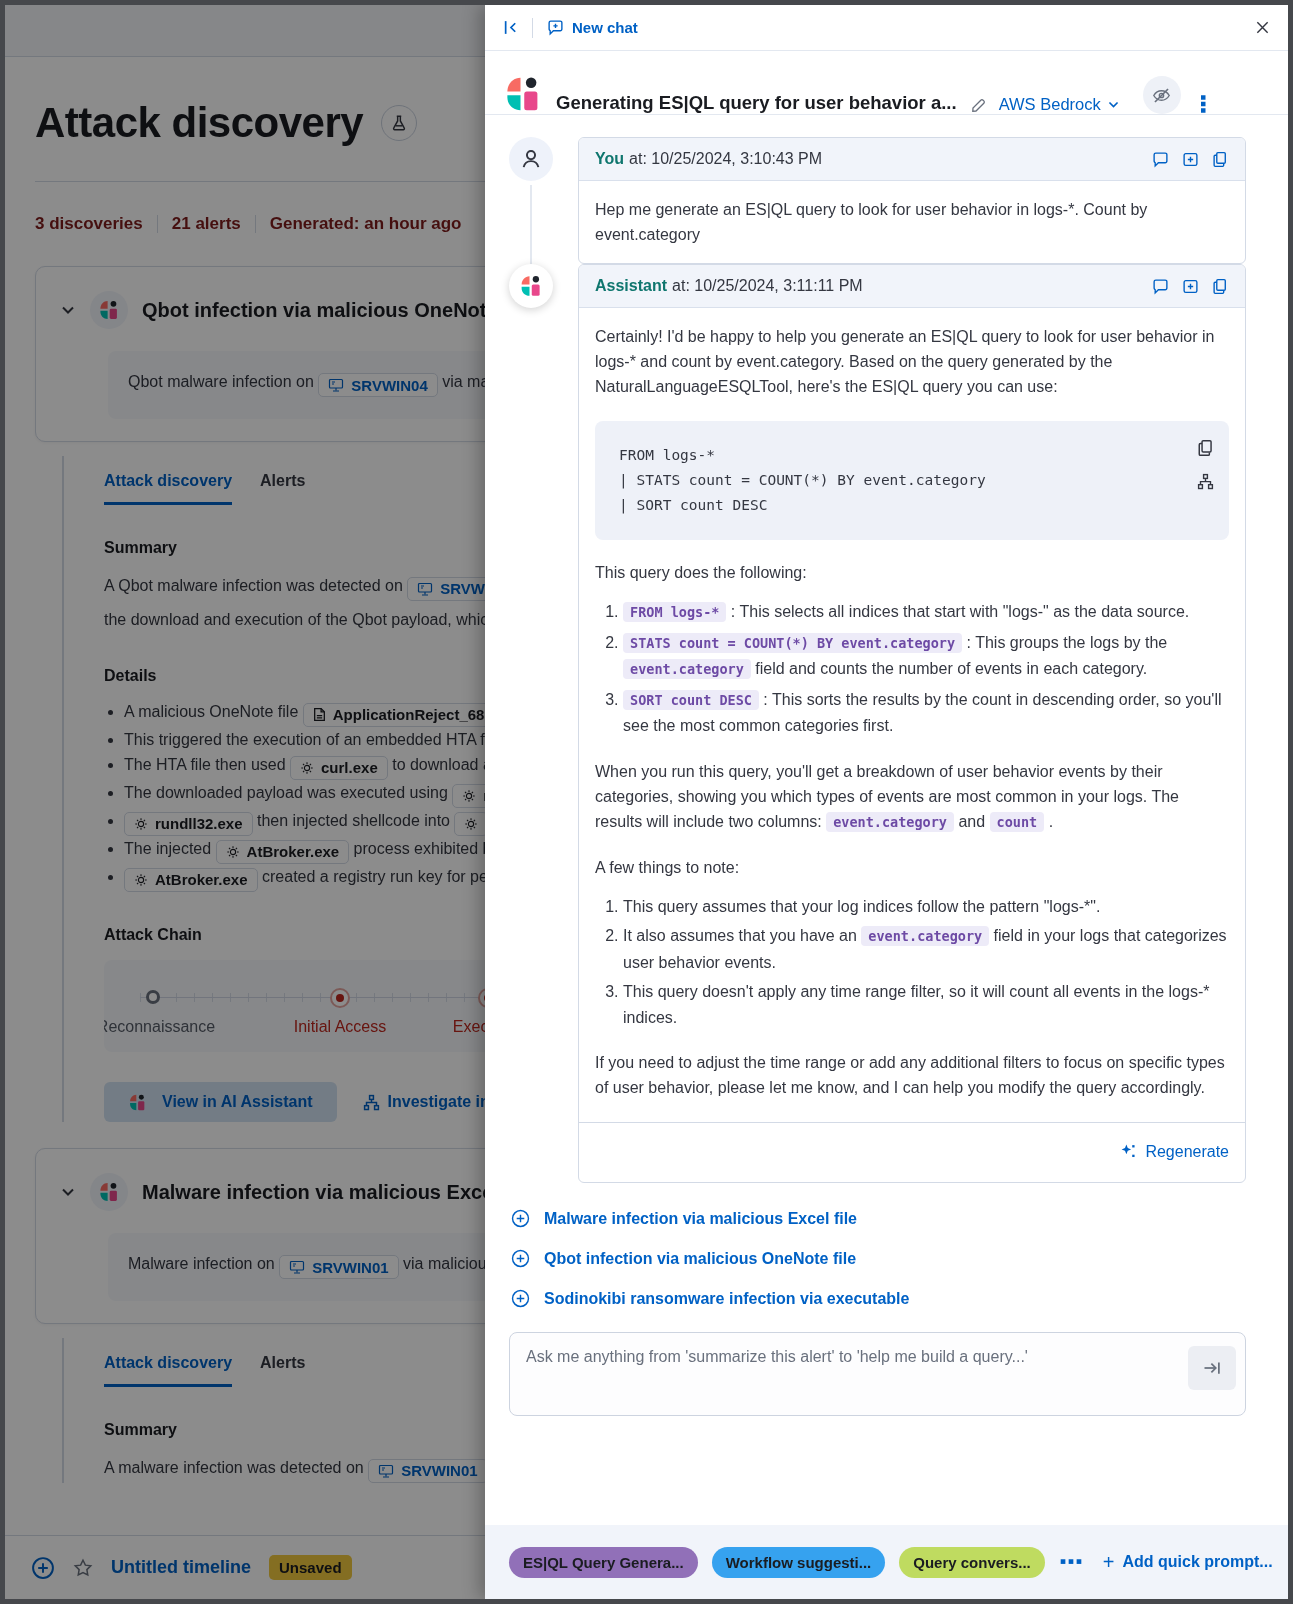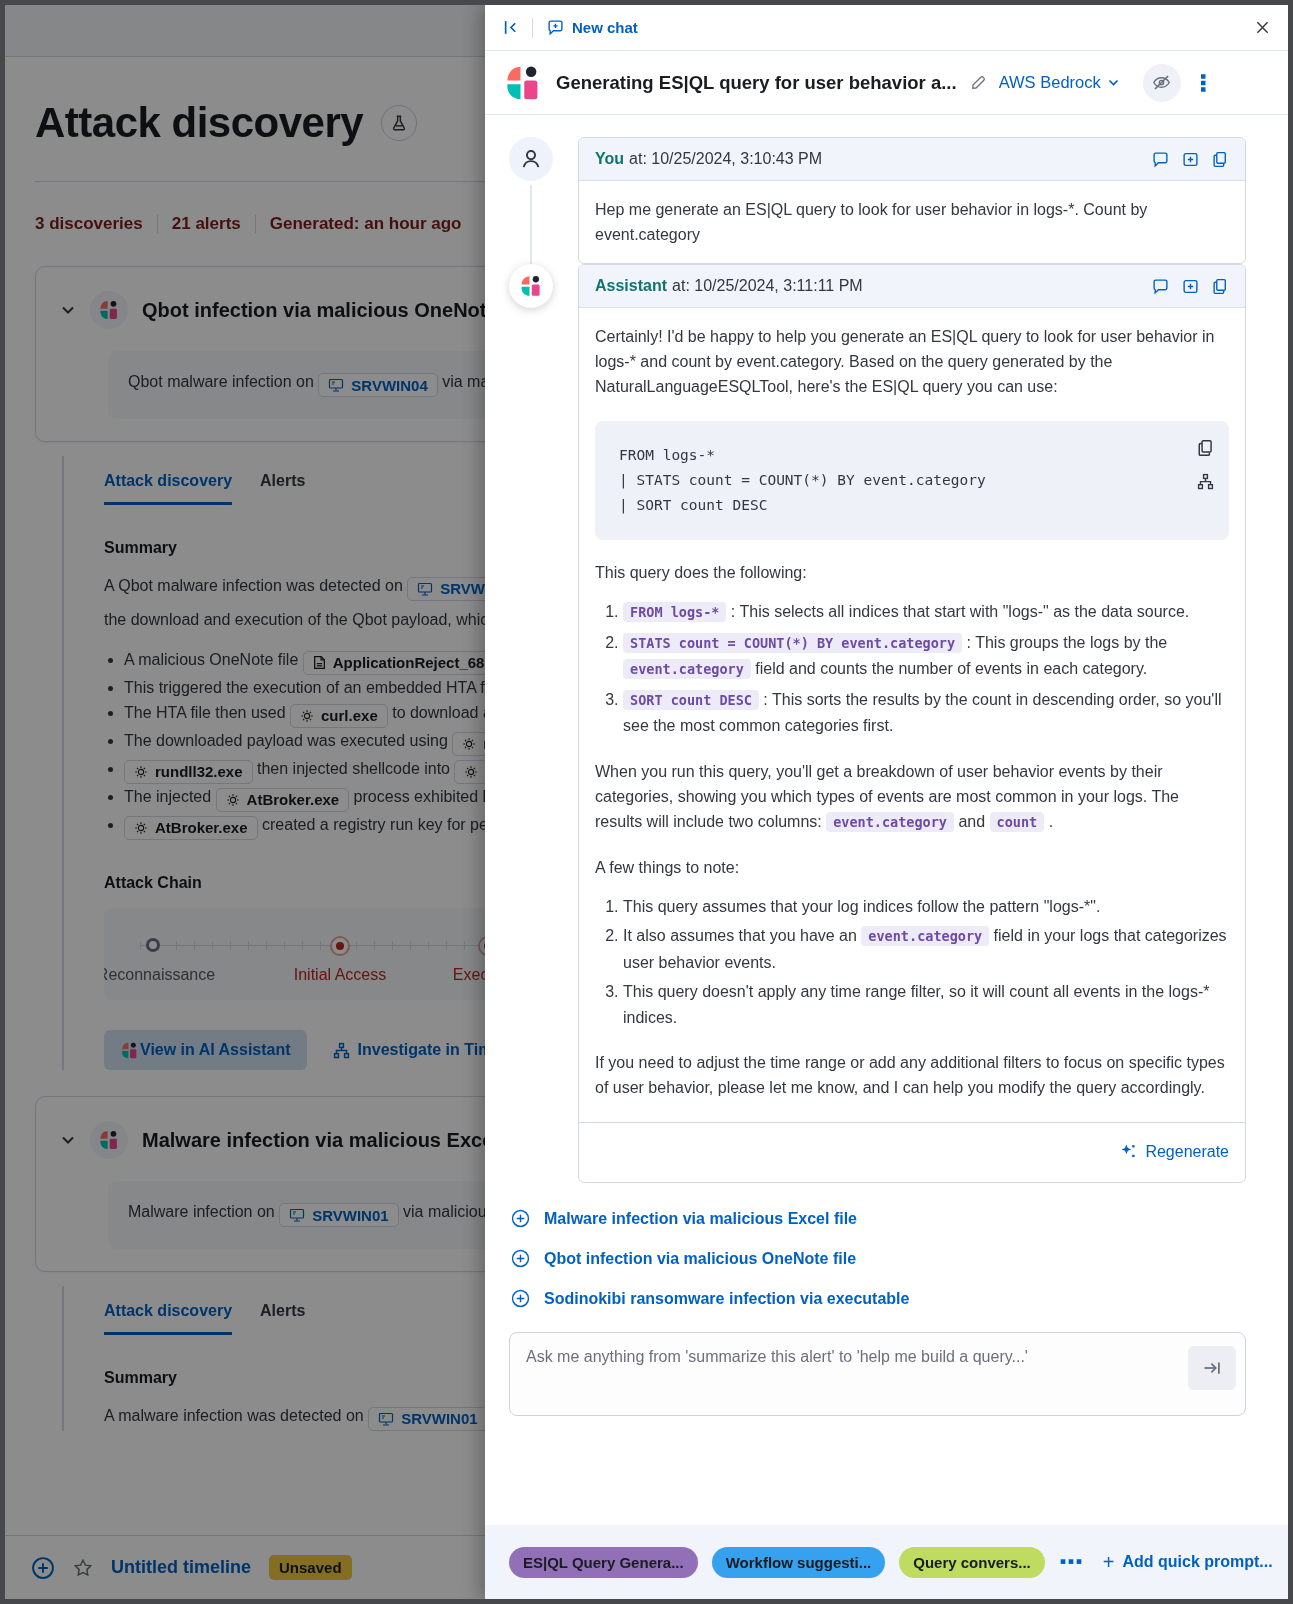--- a/index.html
+++ b/index.html
@@ -44,37 +44,37 @@
   .chain-ticks { position:absolute; left:0; right:-40px; top:5px; height:9px; background:repeating-linear-gradient(90deg,#cfd6e3 0 1px,transparent 1px 18px); opacity:.8; }
   .chain-node { position:absolute; top:0; }
   .dot-gray { width:14px; height:14px; border-radius:50%; border:3px solid #69707d; background:#fff; margin-top:2px; }
   .dot-red { width:20px; height:20px; border-radius:50%; border:2px solid #e2a49f; background:#fff; display:flex; align-items:center; justify-content:center; }
   .dot-red i { width:8px; height:8px; border-radius:50%; background:#bd271e; }
   .chain-label { position:absolute; top:30px; transform:translateX(-50%); font-size:16px; white-space:nowrap; }
   .chain-label.gray { color:#555b66; }
   .chain-label.red { color:#bd271e; }
 
   .act-row { display:flex; align-items:center; gap:26px; margin-top:30px; }
-  .ai-btn { display:flex; align-items:center; gap:1px; background:#d2e2f2; color:#0061c5; font-size:16px; font-weight:600; border-radius:6px; height:40px; padding:0 16px; }
+  .ai-btn { display:flex; align-items:center; gap:15px; background:#d2e2f2; color:#0061c5; font-size:16px; font-weight:600; border-radius:6px; height:40px; padding:0 24px; }
   .inv-link { display:flex; align-items:center; gap:8px; color:#0061c5; font-size:16px; font-weight:600; white-space:nowrap; }
 
   .bottom-bar { position:absolute; left:0; right:0; bottom:0; height:64px; background:#fff; border-top:1px solid #d3dae6; display:flex; align-items:center; gap:18px; padding:0 26px; }
   .tl-label { color:#0061c5; font-size:18px; font-weight:600; }
   .tl-badge { background:#f0c93e; color:#1a1c21; font-size:15px; font-weight:700; border-radius:5px; padding:4px 10px; }
 
   .overlay { position:absolute; inset:0; background:rgba(0,0,0,0.45); }
 
   
   .flyout { position:relative; width:803px; height:100%; background:#fff; box-shadow:-6px 0 16px rgba(0,0,0,.25); display:flex; flex-direction:column; flex:none; }
   .fly-top { height:46px; flex:none; display:flex; align-items:center; padding:0 18px; border-bottom:1px solid #e3e8f0; }
   .top-div { width:1px; height:20px; background:#d3dae6; margin:0 14px 0 12px; }
   .new-chat { display:flex; align-items:center; gap:8px; color:#0061c5; font-size:15px; font-weight:600; }
   .fly-close { margin-left:auto; color:#343741; }
 
-  .fly-header { height:64px; flex:none; display:flex; align-items:center; gap:13px; padding:0 18px; border-bottom:1px solid #e3e8f0; }
+  .fly-header { height:64px; flex:none; display:flex; align-items:flex-end; gap:13px; padding:0 18px; border-bottom:1px solid #e3e8f0; }
   .fly-title { font-size:18.5px; font-weight:700; color:#1a1c21; white-space:nowrap; }
   .conn-sel { display:flex; align-items:center; gap:6px; color:#0061c5; font-size:16.5px; }
   .anon-btn { width:38px; height:38px; border-radius:50%; background:#eef1f7; display:flex; align-items:center; justify-content:center; color:#69707d; margin-left:10px; }
   .menu-dots { margin-left:4px; }
 
   .chat { flex:1; overflow:hidden; padding:22px 42px 0 24px; }
   .msg-row { display:flex; }
   .avatar-col { width:44px; margin-right:25px; flex:none; position:relative; }
   .avatar { width:44px; height:44px; border-radius:50%; background:#eef2fa; display:flex; align-items:center; justify-content:center; }
   .avatar.asst { background:#fff; box-shadow:0 2px 8px rgba(0,0,0,.18); }
@@ -173,20 +173,21 @@
         <h3 class="h3">Summary</h3>
         <p class="body-p" id="sum1"><span>A Qbot malware infection was detected on </span><span class="badge host">
               <svg width="16" height="14" viewBox="0 0 16 14" fill="none" stroke="currentColor" stroke-width="1.2">
                 <rect x="1.5" y="1.5" width="13" height="8.5" rx="1"></rect>
                 <path d="M4 4h3M4 6h2"></path>
                 <path d="M8 10v2.3M5 13h6"></path>
               </svg>
               <span>SRVWIN04</span>
             </span></p>
         <p class="body-p" style="margin-top:6px">the download and execution of the Qbot payload, which inj</p>
+        <h3 class="h3">Details</h3>
         <ul class="bullets" id="details-list">
             <li><span>A malicious OneNote file </span><span class="badge file">
                 <svg width="13" height="15" viewBox="0 0 12 14" fill="none" stroke="currentColor" stroke-width="1.2">
                   <path d="M1.5 1.5h6L10.5 4.5v8h-9Z"></path>
                   <path d="M7.5 1.5v3h3"></path>
                   <path d="M3.5 8h5M3.5 10.2h5"></path>
                 </svg>
                 <span>ApplicationReject_68390(J</span>
               </span></li>
             <li><span>This triggered the execution of an embedded HTA file us</span></li>

